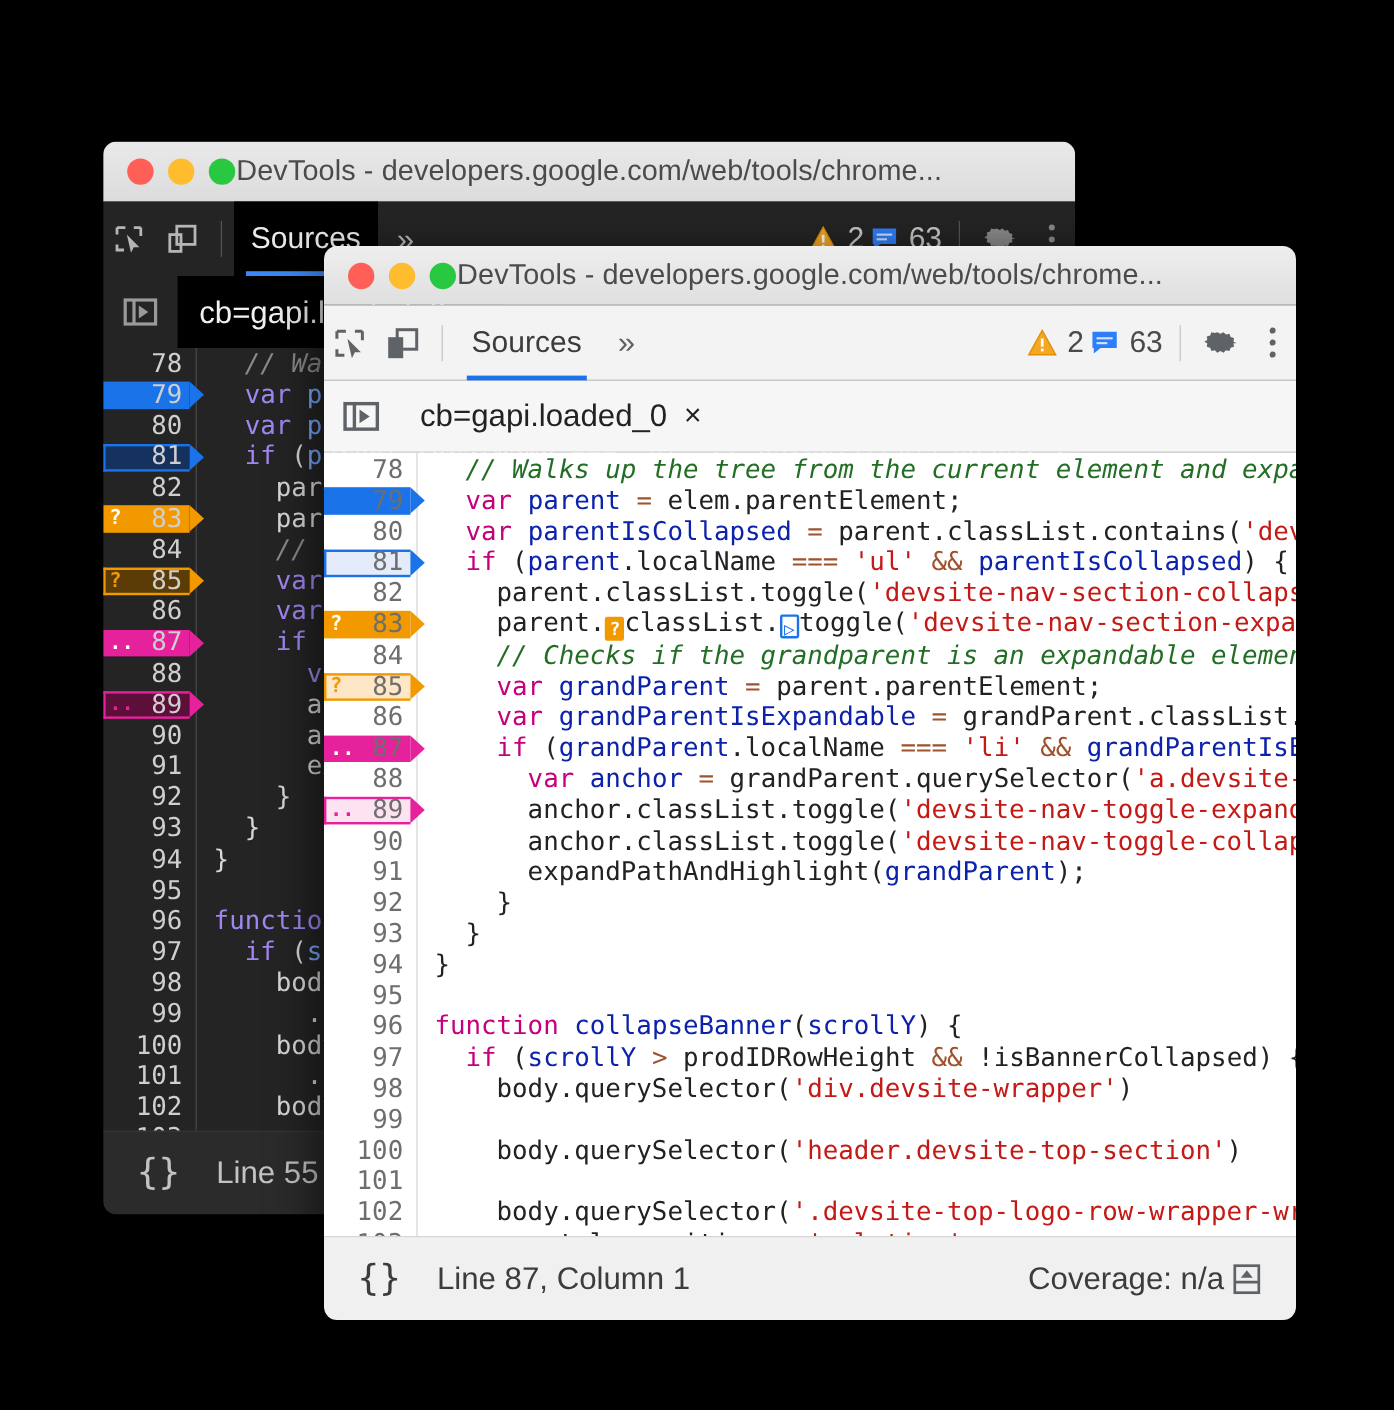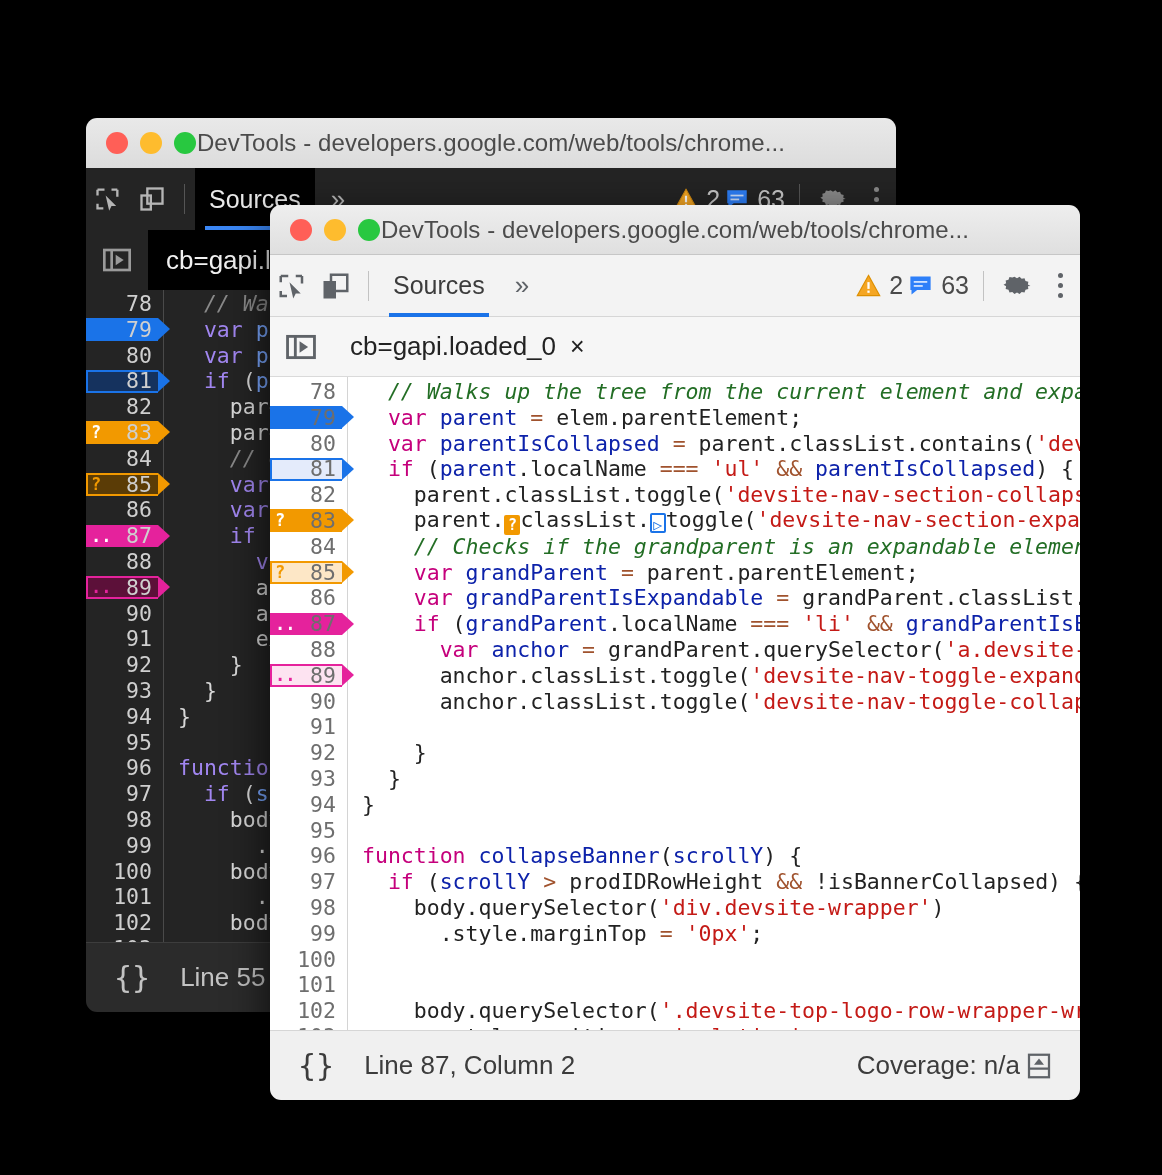--- a/index.html
+++ b/index.html
@@ -345,38 +345,38 @@
         <div class="crow"><div class="gutter"><div class="bp bp-blue-off"><div class="tag"></div><div class="arrow"></div></div><span class="lnum">81</span></div><span class="ctext"><span class="l-pl">  </span><span class="l-kw">if</span><span class="l-pl"> (</span><span class="l-var">parent</span><span class="l-pl">.localName </span><span class="l-op">===</span><span class="l-pl"> </span><span class="l-str">'ul'</span><span class="l-pl"> </span><span class="l-op">&amp;&amp;</span><span class="l-pl"> </span><span class="l-var">parentIsCollapsed</span><span class="l-pl">) {</span></span></div>
         <div class="crow"><div class="gutter"><span class="lnum">82</span></div><span class="ctext"><span class="l-pl">    parent.classList.toggle(</span><span class="l-str">'devsite-nav-section-collaps</span></span></div>
         <div class="crow"><div class="gutter"><div class="bp bp-org-on bp-on"><div class="tag"></div><div class="arrow"></div><span class="bpmark">?</span></div><span class="lnum">83</span></div><span class="ctext"><span class="l-pl">    parent.</span><span class="glyph glyph-q">?</span><span class="l-pl">classList.</span><span class="glyph glyph-e">▷</span><span class="l-pl">toggle(</span><span class="l-str">'devsite-nav-section-expa</span></span></div>
         <div class="crow"><div class="gutter"><span class="lnum">84</span></div><span class="ctext"><span class="l-pl">    </span><span class="l-cmt">// Checks if the grandparent is an expandable element</span></span></div>
         <div class="crow"><div class="gutter"><div class="bp bp-org-off"><div class="tag"></div><div class="arrow"></div><span class="bpmark">?</span></div><span class="lnum">85</span></div><span class="ctext"><span class="l-pl">    </span><span class="l-kw">var</span><span class="l-pl"> </span><span class="l-var">grandParent</span><span class="l-pl"> </span><span class="l-op">=</span><span class="l-pl"> parent.parentElement;</span></span></div>
         <div class="crow"><div class="gutter"><span class="lnum">86</span></div><span class="ctext"><span class="l-pl">    </span><span class="l-kw">var</span><span class="l-pl"> </span><span class="l-var">grandParentIsExpandable</span><span class="l-pl"> </span><span class="l-op">=</span><span class="l-pl"> grandParent.classList.</span></span></div>
         <div class="crow"><div class="gutter"><div class="bp bp-pnk-on bp-on"><div class="tag"></div><div class="arrow"></div><span class="bpmark">..</span></div><span class="lnum">87</span></div><span class="ctext"><span class="l-pl">    </span><span class="l-kw">if</span><span class="l-pl"> (</span><span class="l-var">grandParent</span><span class="l-pl">.localName </span><span class="l-op">===</span><span class="l-pl"> </span><span class="l-str">'li'</span><span class="l-pl"> </span><span class="l-op">&amp;&amp;</span><span class="l-pl"> </span><span class="l-var">grandParentIsE</span></span></div>
         <div class="crow"><div class="gutter"><span class="lnum">88</span></div><span class="ctext"><span class="l-pl">      </span><span class="l-kw">var</span><span class="l-pl"> </span><span class="l-var">anchor</span><span class="l-pl"> </span><span class="l-op">=</span><span class="l-pl"> grandParent.querySelector(</span><span class="l-str">'a.devsite-</span></span></div>
         <div class="crow"><div class="gutter"><div class="bp bp-pnk-off"><div class="tag"></div><div class="arrow"></div><span class="bpmark">..</span></div><span class="lnum">89</span></div><span class="ctext"><span class="l-pl">      anchor.classList.toggle(</span><span class="l-str">'devsite-nav-toggle-expand</span></span></div>
         <div class="crow"><div class="gutter"><span class="lnum">90</span></div><span class="ctext"><span class="l-pl">      anchor.classList.toggle(</span><span class="l-str">'devsite-nav-toggle-collap</span></span></div>
-        <div class="crow"><div class="gutter"><span class="lnum">91</span></div></div>
+        <div class="crow"><div class="gutter"><span class="lnum">91</span></div><span class="ctext"><span class="l-pl">      expandPathAndHighlight(</span><span class="l-var">grandParent</span><span class="l-pl">);</span></span></div>
         <div class="crow"><div class="gutter"><span class="lnum">92</span></div><span class="ctext"><span class="l-pl">    }</span></span></div>
         <div class="crow"><div class="gutter"><span class="lnum">93</span></div><span class="ctext"><span class="l-pl">  }</span></span></div>
         <div class="crow"><div class="gutter"><span class="lnum">94</span></div><span class="ctext"><span class="l-pl">}</span></span></div>
         <div class="crow"><div class="gutter"><span class="lnum">95</span></div><span class="ctext"><span class="l-pl"></span></span></div>
         <div class="crow"><div class="gutter"><span class="lnum">96</span></div><span class="ctext"><span class="l-kw">function</span><span class="l-pl"> </span><span class="l-var">collapseBanner</span><span class="l-pl">(</span><span class="l-var">scrollY</span><span class="l-pl">) {</span></span></div>
         <div class="crow"><div class="gutter"><span class="lnum">97</span></div><span class="ctext"><span class="l-pl">  </span><span class="l-kw">if</span><span class="l-pl"> (</span><span class="l-var">scrollY</span><span class="l-pl"> </span><span class="l-op">&gt;</span><span class="l-pl"> prodIDRowHeight </span><span class="l-op">&amp;&amp;</span><span class="l-pl"> !isBannerCollapsed) {</span></span></div>
         <div class="crow"><div class="gutter"><span class="lnum">98</span></div><span class="ctext"><span class="l-pl">    body.querySelector(</span><span class="l-str">'div.devsite-wrapper'</span><span class="l-pl">)</span></span></div>
-        <div class="crow"><div class="gutter"><span class="lnum">99</span></div><span class="ctext"><span class="l-pl">      .style.marginTop </span><span class="l-op">=</span><span class="l-pl"> </span><span class="l-str">'0px'</span><span class="l-pl">;</span></span></div>
-        <div class="crow"><div class="gutter"><span class="lnum">100</span></div></div>
+        <div class="crow"><div class="gutter"><span class="lnum">99</span></div></div>
+        <div class="crow"><div class="gutter"><span class="lnum">100</span></div><span class="ctext"><span class="l-pl">    body.querySelector(</span><span class="l-str">'header.devsite-top-section'</span><span class="l-pl">)</span></span></div>
         <div class="crow"><div class="gutter"><span class="lnum">101</span></div></div>
         <div class="crow"><div class="gutter"><span class="lnum">102</span></div><span class="ctext"><span class="l-pl">    body.querySelector(</span><span class="l-str">'.devsite-top-logo-row-wrapper-wr</span></span></div>
         <div class="crow"><div class="gutter"><span class="lnum">103</span></div><span class="ctext"><span class="l-pl">      .style.position </span><span class="l-op">=</span><span class="l-pl"> </span><span class="l-str">'relative'</span><span class="l-pl">;</span></span></div>
       </div>
 
     <div class="statusbar">
       <span class="braces">{}</span>
-      <span>Line 87, Column 2</span>
+      <span>Line 87, Column 1</span>
       <span class="cov">Coverage: n/a</span>
       <span class="popbtn">
         <svg width="30" height="30" viewBox="0 0 24 24">
           <rect x="4" y="3" width="16" height="18" fill="none" stroke="#5f6368" stroke-width="1.8"></rect>
           <line x1="4" y1="14" x2="20" y2="14" stroke="#5f6368" stroke-width="1.8"></line>
           <path d="M12 6l4 5H8z" fill="#5f6368"></path>
         </svg>
       </span>
     </div>
   </div>

